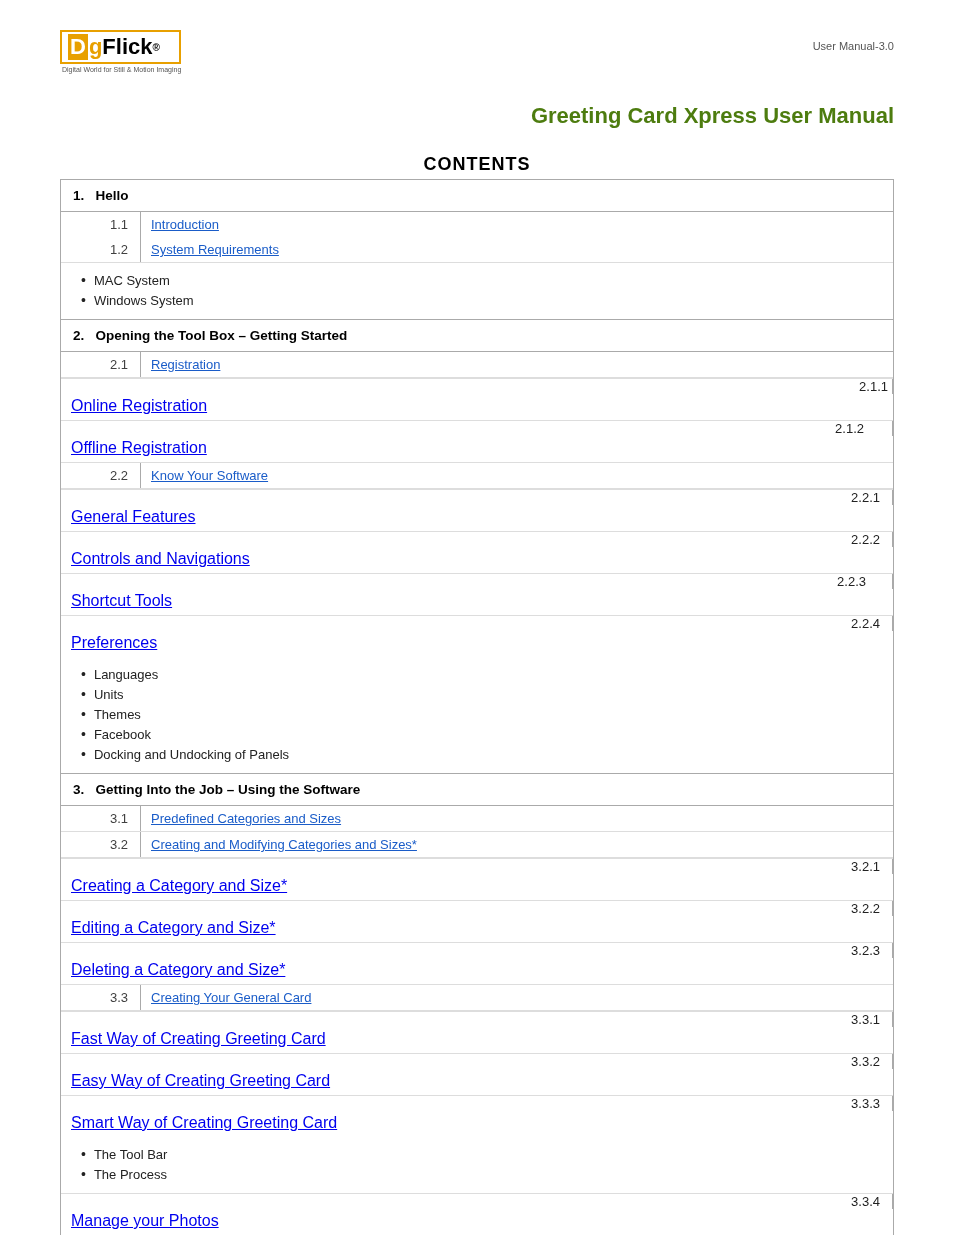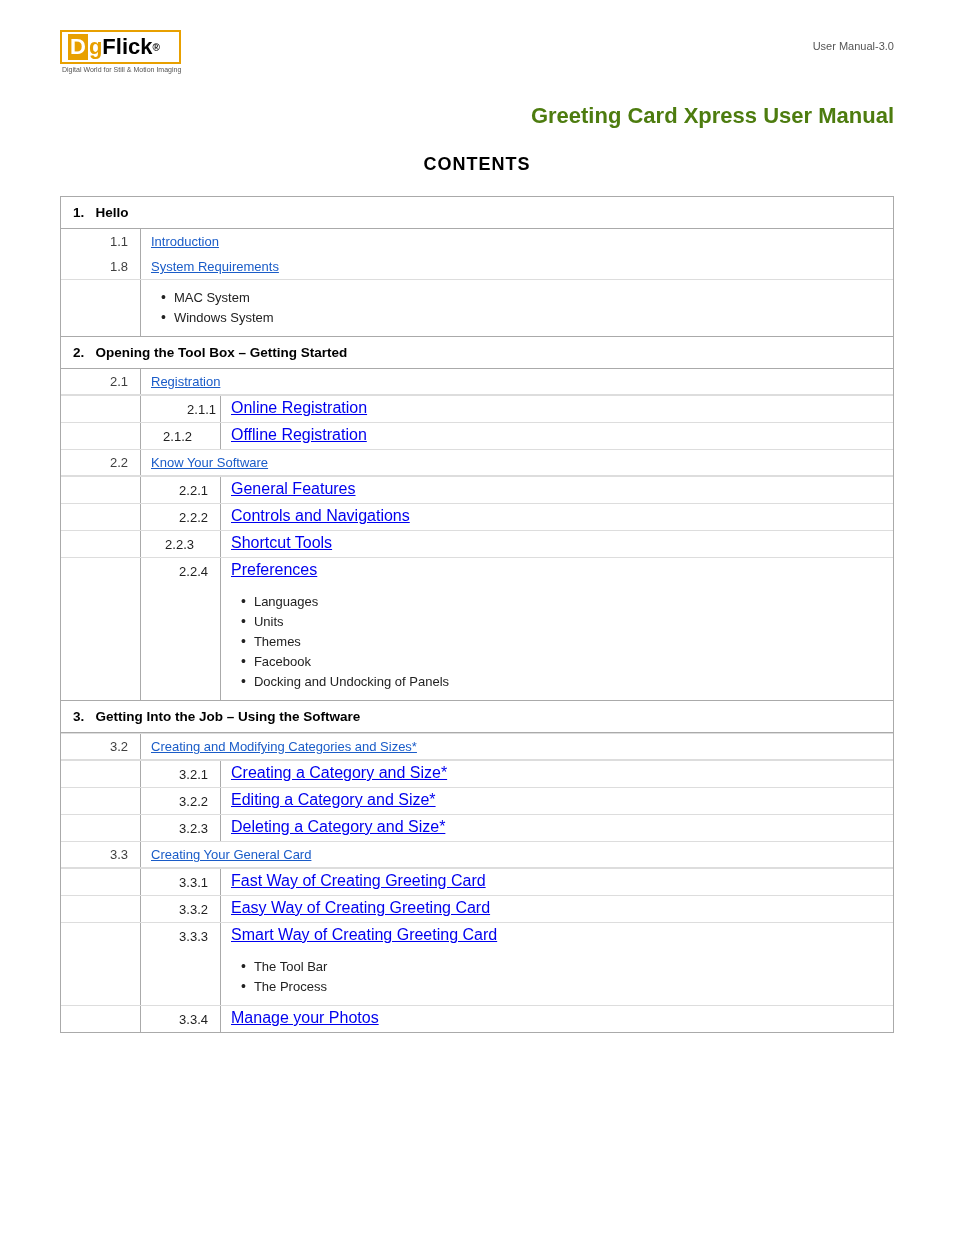--- a/index.html
+++ b/index.html
@@ -90,21 +90,21 @@
       font-size: 22px;
       font-weight: bold;
       margin: 30px 0 25px 0;
       color: #4d7c0f;
     }
 
     .contents-title {
       text-align: center;
       font-size: 18px;
       font-weight: bold;
-      margin-bottom: 21px;
+      margin-bottom: 4px;
       color: #000;
       letter-spacing: 1px;
     }
 
     
     .toc-table {
       width: 100%;
       border-collapse: collapse;
       border: 1px solid #aaa;
     }
@@ -181,20 +181,21 @@
     .bullet-list li::before {
       content: "•";
       margin-right: 8px;
       font-size: 14px;
     }
 
     
     .full-row {
       display: flex;
       align-items: stretch;
+      flex-direction: column;
     }
 
     .full-indent-1 {
       min-width: 80px;
       border-right: 1px solid #aaa;
     }
 
     .full-indent-sub {
       min-width: 160px;
       border-right: 1px solid #aaa;
@@ -247,21 +248,21 @@
             <div class="col-content">
               <a href="#">Introduction</a>
             </div>
           </div>
         </td>
       </tr>
 
       <tr>
         <td>
           <div class="entry-row">
-            <div class="col-num">1.8</div>
+            <div class="col-num">1.2</div>
             <div class="col-content">
               <a href="#">System Requirements</a>
             </div>
           </div>
           <div class="full-row">
             <div class="full-indent-1"></div>
             <div class="full-content">
               <ul class="bullet-list">
                 <li>MAC System</li>
                 <li>Windows System</li>
@@ -360,20 +361,30 @@
           </div>
         </td>
       </tr>
 
       <tr>
         <td>
           <div class="section-header divider-row">3.&nbsp;&nbsp; Getting Into the Job – Using the Software</div>
         </td>
       </tr>
 
+      <tr>
+        <td>
+          <div class="entry-row">
+            <div class="col-num">3.1</div>
+            <div class="col-content">
+              <a href="#">Predefined Categories and Sizes</a>
+            </div>
+          </div>
+        </td>
+      </tr>
 
       <tr>
         <td>
           <div class="entry-row" style="border-top:1px solid #ddd;">
             <div class="col-num">3.2</div>
             <div class="col-content">
               <a href="#">Creating and Modifying Categories and Sizes*</a>
             </div>
           </div>
 

